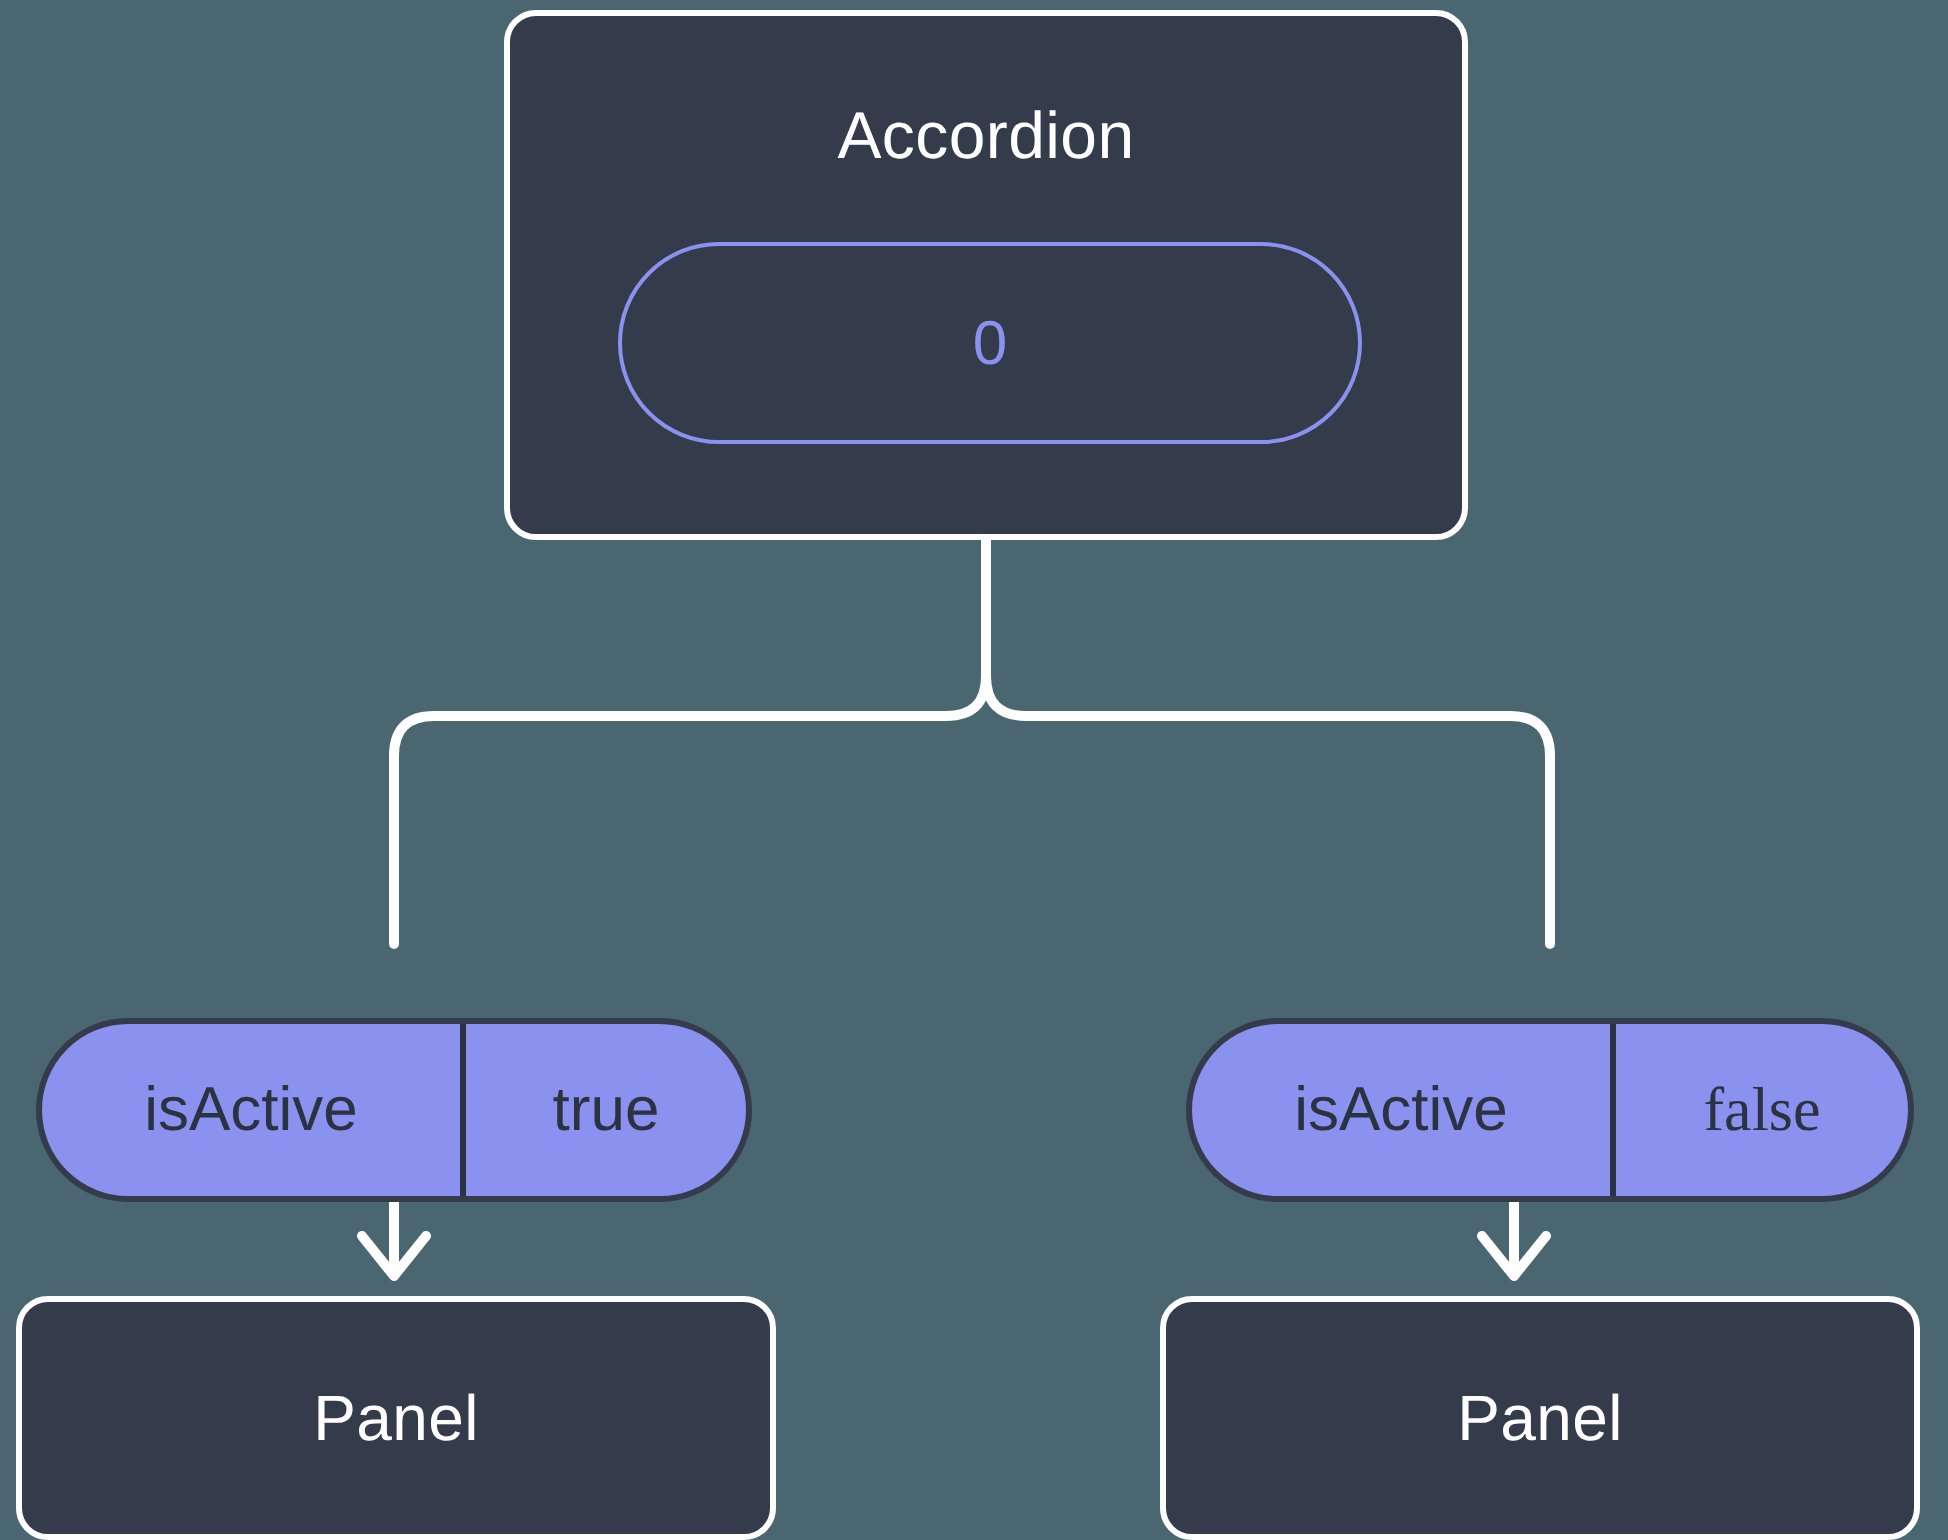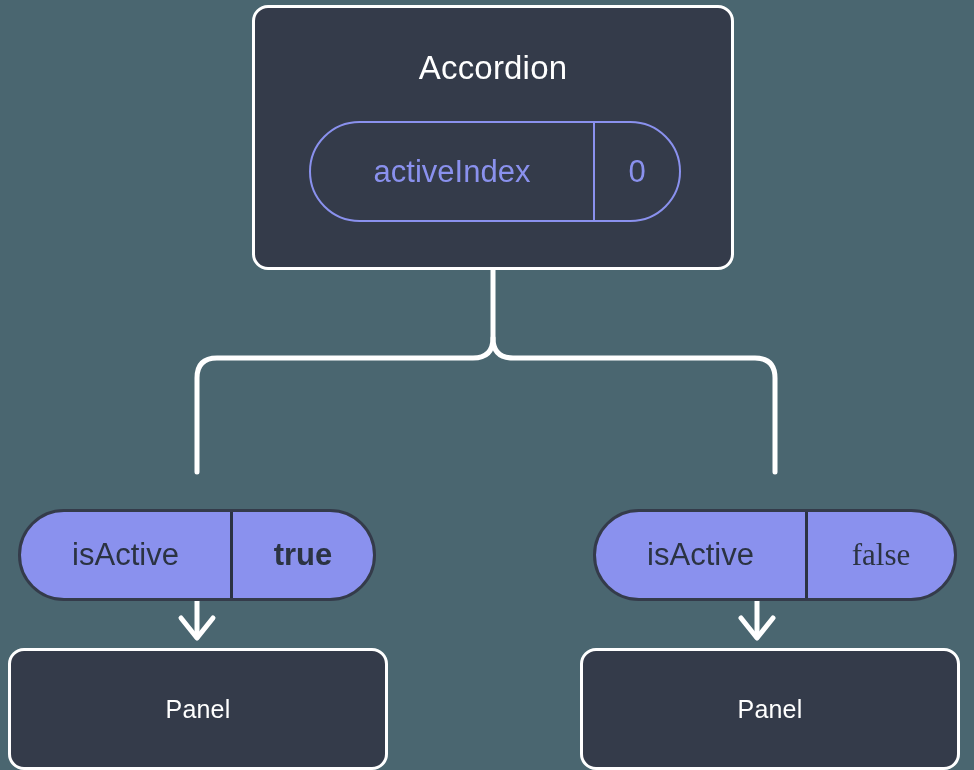--- a/index.html
+++ b/index.html
@@ -123,21 +123,21 @@
     font-size: 31px;
     box-sizing: border-box;
   }
 
   #pill-left {
     left: 18px;
     top: 471px;
     width: 358px;
   }
   #pill-left .pill-key { flex: 0 0 212px; }
-  #pill-left .pill-val { flex: 1 1 auto; font-weight: bold; }
+  #pill-left .pill-val { flex: 1 1 auto; }
 
   #pill-right {
     left: 593px;
     top: 471px;
     width: 364px;
   }
   #pill-right .pill-key { flex: 0 0 212px; }
   #pill-right .pill-val { flex: 1 1 auto; font-family: Liberation Serif, serif; }
 
   
@@ -152,21 +152,21 @@
   #panel-right {
     left: 580px;
     top: 648px;
     width: 380px;
     height: 122px;
     justify-content: center;
     padding-top: 0;
   }
   #panel-left .node-title,
   #panel-right .node-title {
-    font-size: 25px;
+    font-size: 32px;
   }
 </style>
 </head>
 <body>
 
 <div id="stage">
 
   <svg id="connectors" viewBox="0 0 974 770">
 
     <path fill="none" stroke="#ffffff" stroke-width="5" stroke-linecap="round" stroke-linejoin="round" d="M 493 270
@@ -189,21 +189,20 @@
     <g>
       <path fill="none" stroke="#ffffff" stroke-width="5" stroke-linecap="round" d="M 757 563 L 757 637"></path>
       <path fill="none" stroke="#ffffff" stroke-width="5" stroke-linecap="round" stroke-linejoin="round" d="M 741 618 L 757 638 L 773 618"></path>
     </g>
   </svg>
 
   <div class="node-box" id="accordion-box">
     <div class="node-title">Accordion</div>
 
     <div id="state-pill">
-      <div class="pill-key">activeIndex</div>
       <div class="pill-val">0</div>
     </div>
   </div>
 
   <div class="prop-pill" id="pill-left">
     <div class="pill-key">isActive</div>
     <div class="pill-val">true</div>
   </div>
 
   <div class="prop-pill" id="pill-right">

